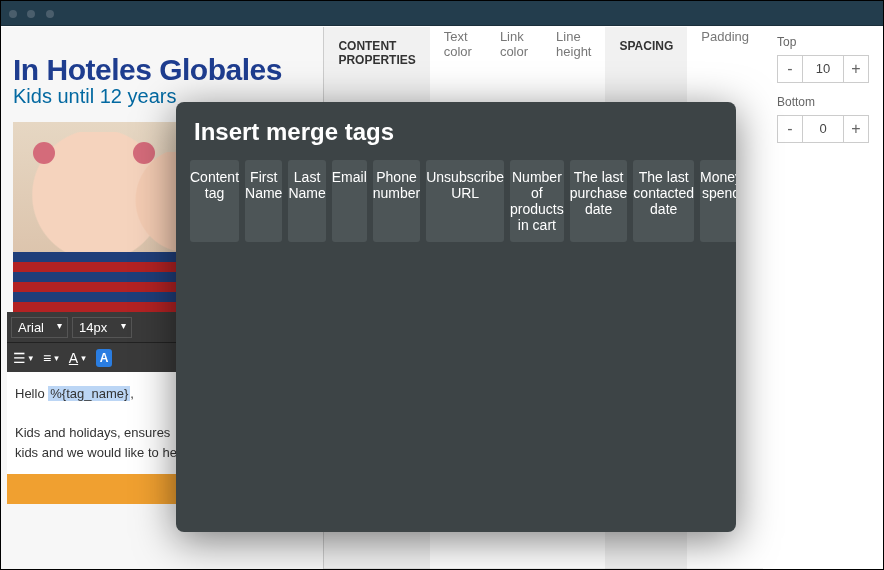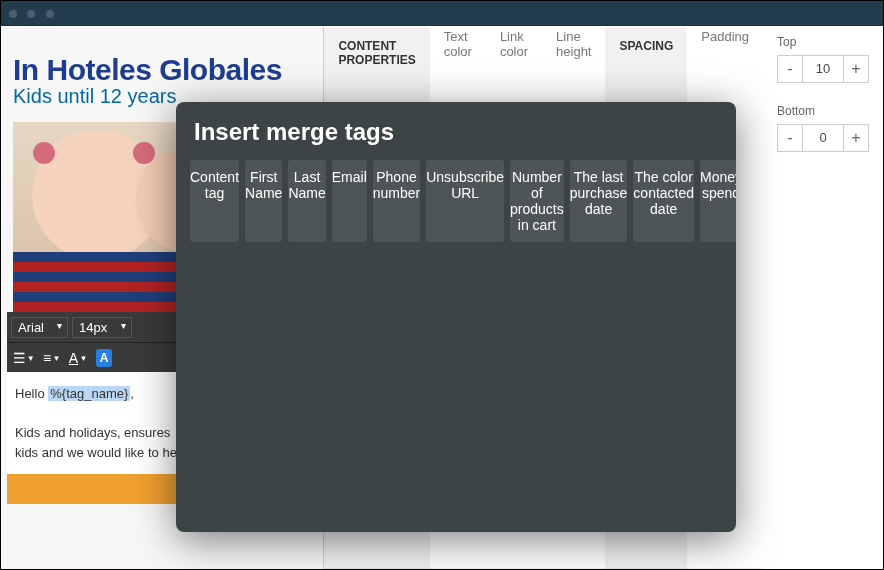--- a/index.html
+++ b/index.html
@@ -117,21 +117,21 @@
         <div class="modal-title">Insert merge tags</div>
         <div class="tag-list">
           <div class="tag-item">Content tag</div>
           <div class="tag-item">First Name</div>
           <div class="tag-item">Last Name</div>
           <div class="tag-item">Email</div>
           <div class="tag-item">Phone number</div>
           <div class="tag-item">Unsubscribe URL</div>
           <div class="tag-item">Number of products in cart</div>
           <div class="tag-item">The last purchase date</div>
-          <div class="tag-item">The color contacted date</div>
+          <div class="tag-item">The last contacted date</div>
           <div class="tag-item">Money spend</div>
 
         </div>
       </div>
 
     </div>
 
     <div class="sidebar">
       <div class="panel-heading">CONTENT PROPERTIES</div>
       <div class="panel-row">Text color</div>
@@ -140,21 +140,21 @@
       <div class="panel-heading">SPACING</div>
       <div class="panel-row">Padding</div>
 
       <div class="panel-section" style="border:none;padding-top:8px;">
         <div>Top</div>
         <div class="num-field">
           <div class="num-btn">-</div>
           <div class="num-val">10</div>
           <div class="num-btn">+</div>
         </div>
-        <div style="margin-top:21px">Bottom</div>
+        <div style="margin-top:12px">Bottom</div>
         <div class="num-field">
           <div class="num-btn">-</div>
           <div class="num-val">0</div>
           <div class="num-btn">+</div>
         </div>
       </div>
     </div>
   </div>
 </div>
 

